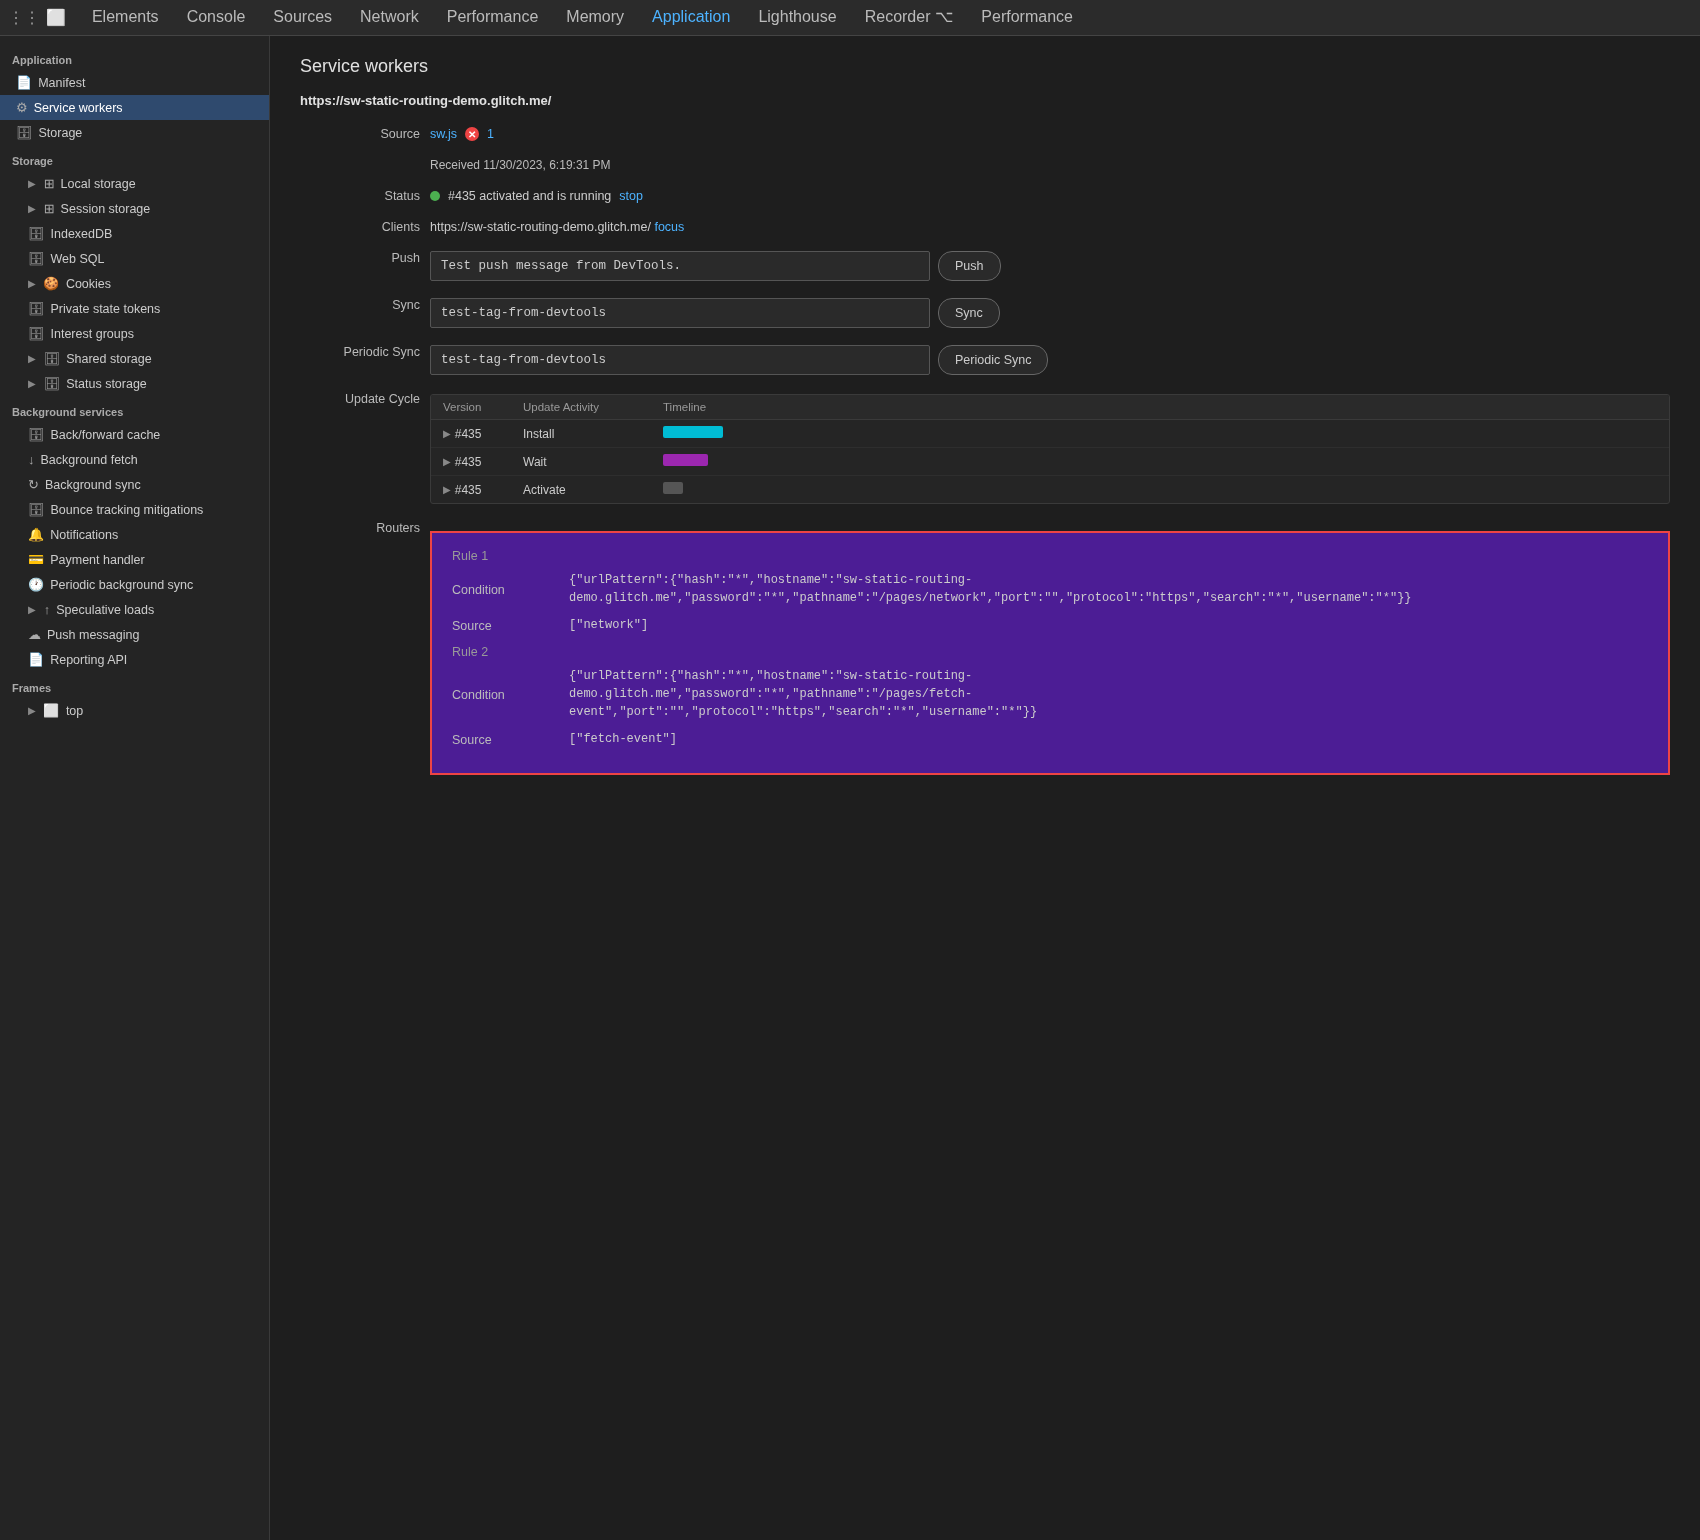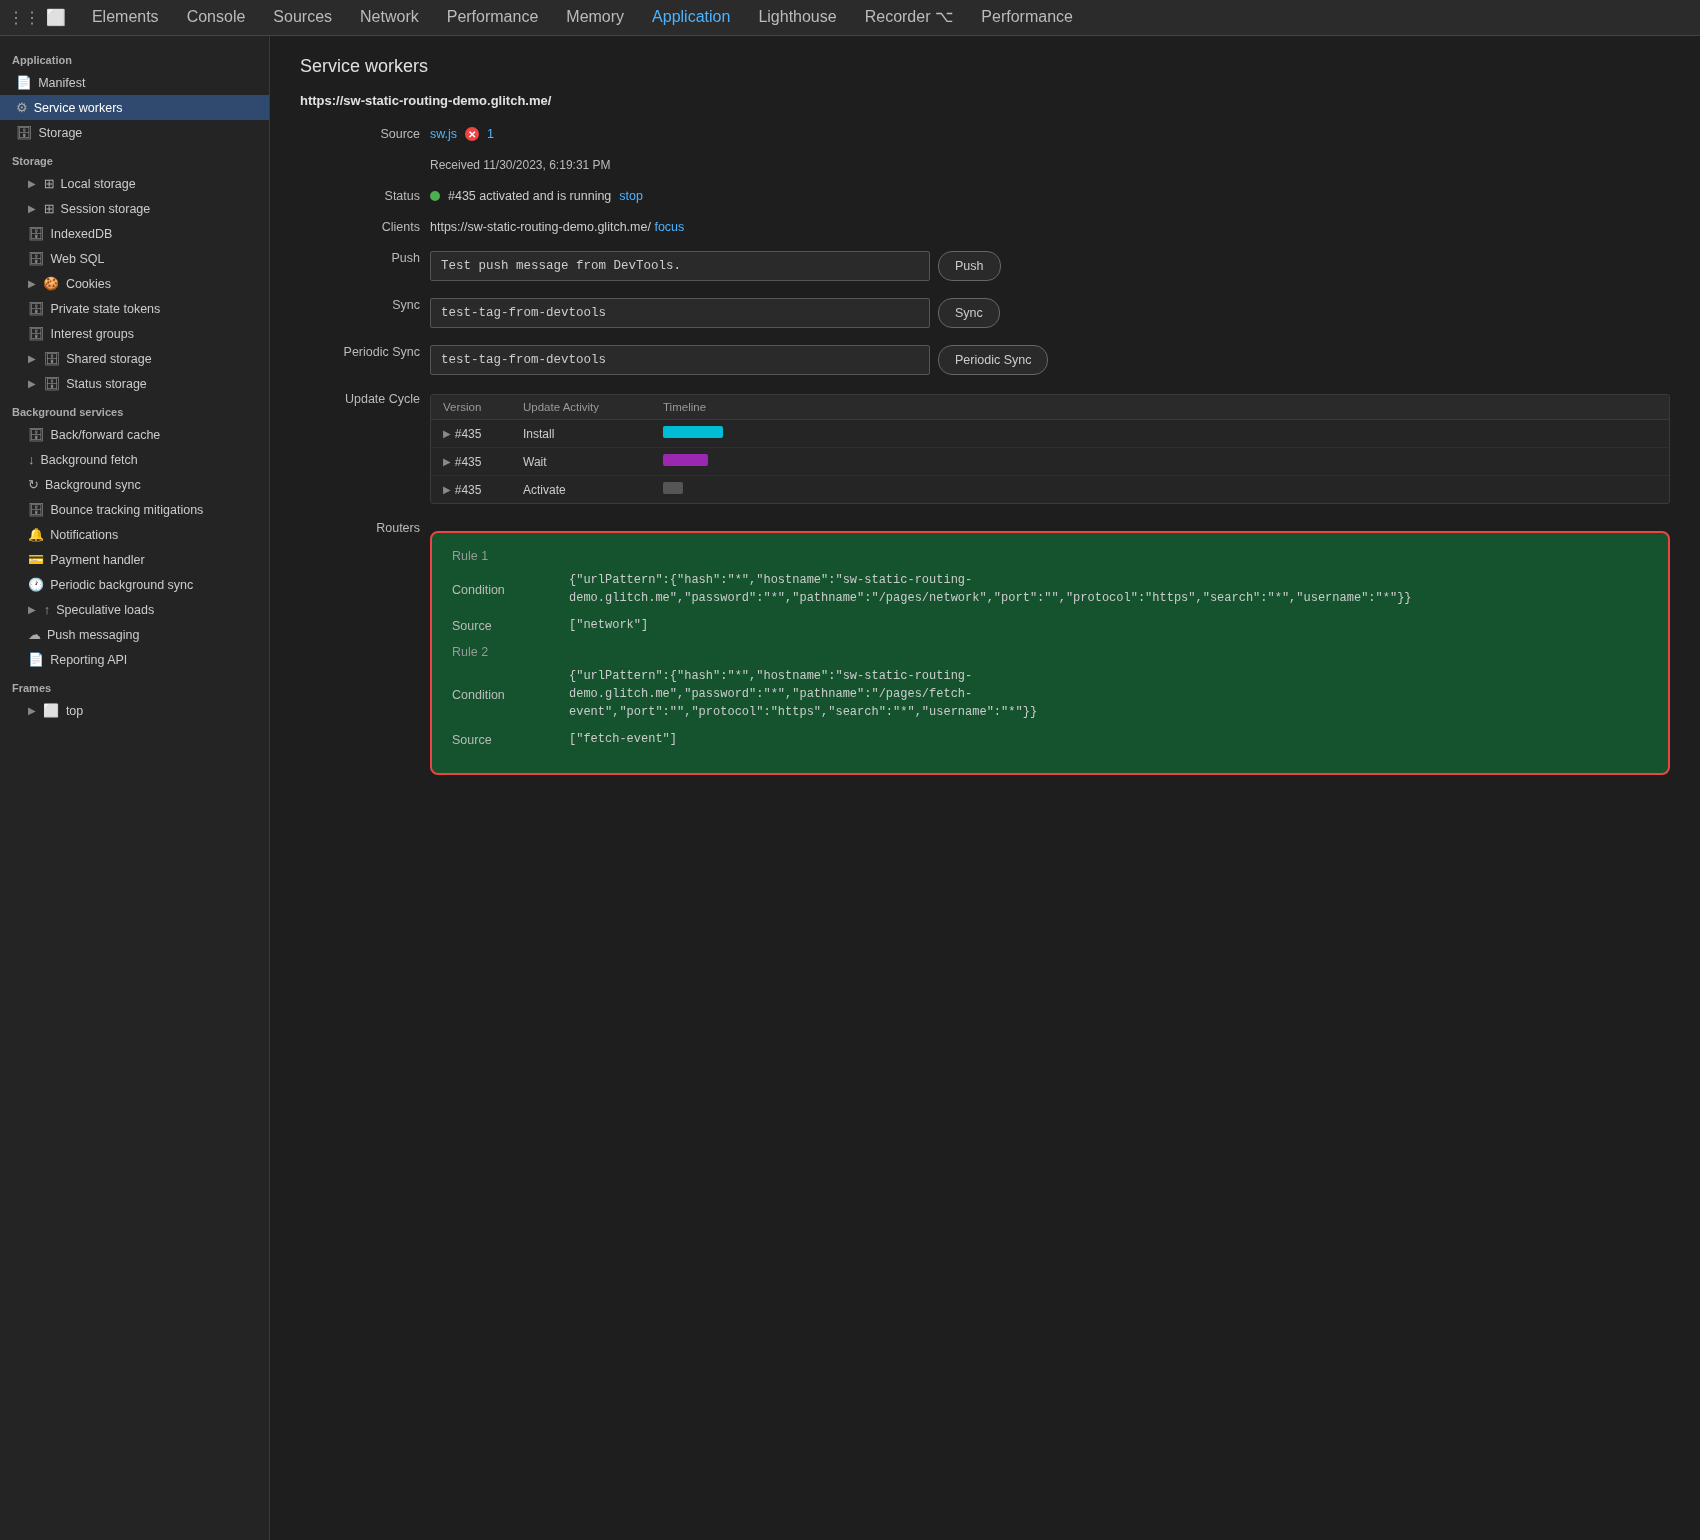--- a/index.html
+++ b/index.html
@@ -267,24 +267,24 @@
       border-radius: 2px;
       display: inline-block;
     }
     .bar-cyan { background: #00bcd4; width: 60px; }
     .bar-purple { background: #9c27b0; width: 45px; }
     .bar-wait { background: #555; width: 20px; }
 
     
     .routers-box {
       border: 2px solid #e44;
-      border-radius: 8px;
+      border-radius: 0;
       padding: 16px 20px;
       margin-top: 10px;
-      background: #14532d;
+      background: #4c1d95;
     }
     .router-rule-title {
       font-size: 12.5px;
       color: #999;
       margin-bottom: 8px;
     }
     .router-field-row {
       display: flex;
       align-items: center;
       margin-bottom: 10px;

